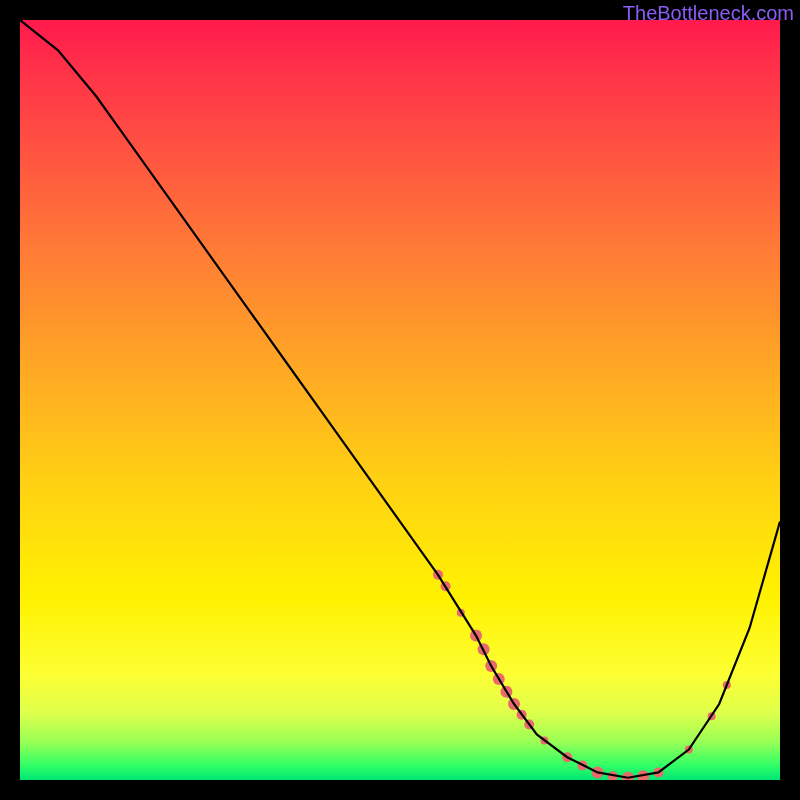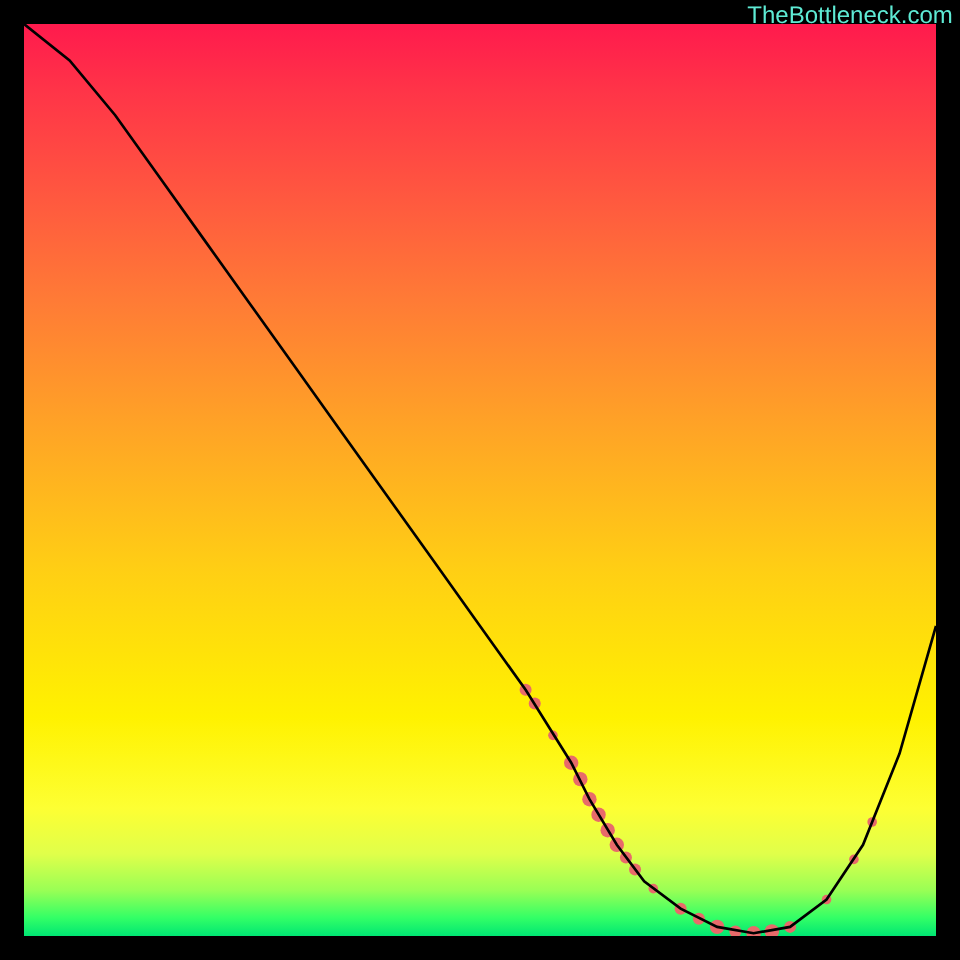--- a/index.html
+++ b/index.html
@@ -41,21 +41,21 @@
       #e0ff4a 91%,
       #99ff55 95%,
       #33ff66 98%,
       #00e673 100%
     );
   }
   .watermark {
     position: absolute;
     top: 2px;
     right: 6px;
-    color: #5eead4;
+    color: #8b5cf6;
     font-size: 20px;
     font-weight: 500;
     z-index: 5;
   }
   svg.curve {
     position: absolute;
     inset: 0;
     width: 100%;
     height: 100%;
     z-index: 3;

